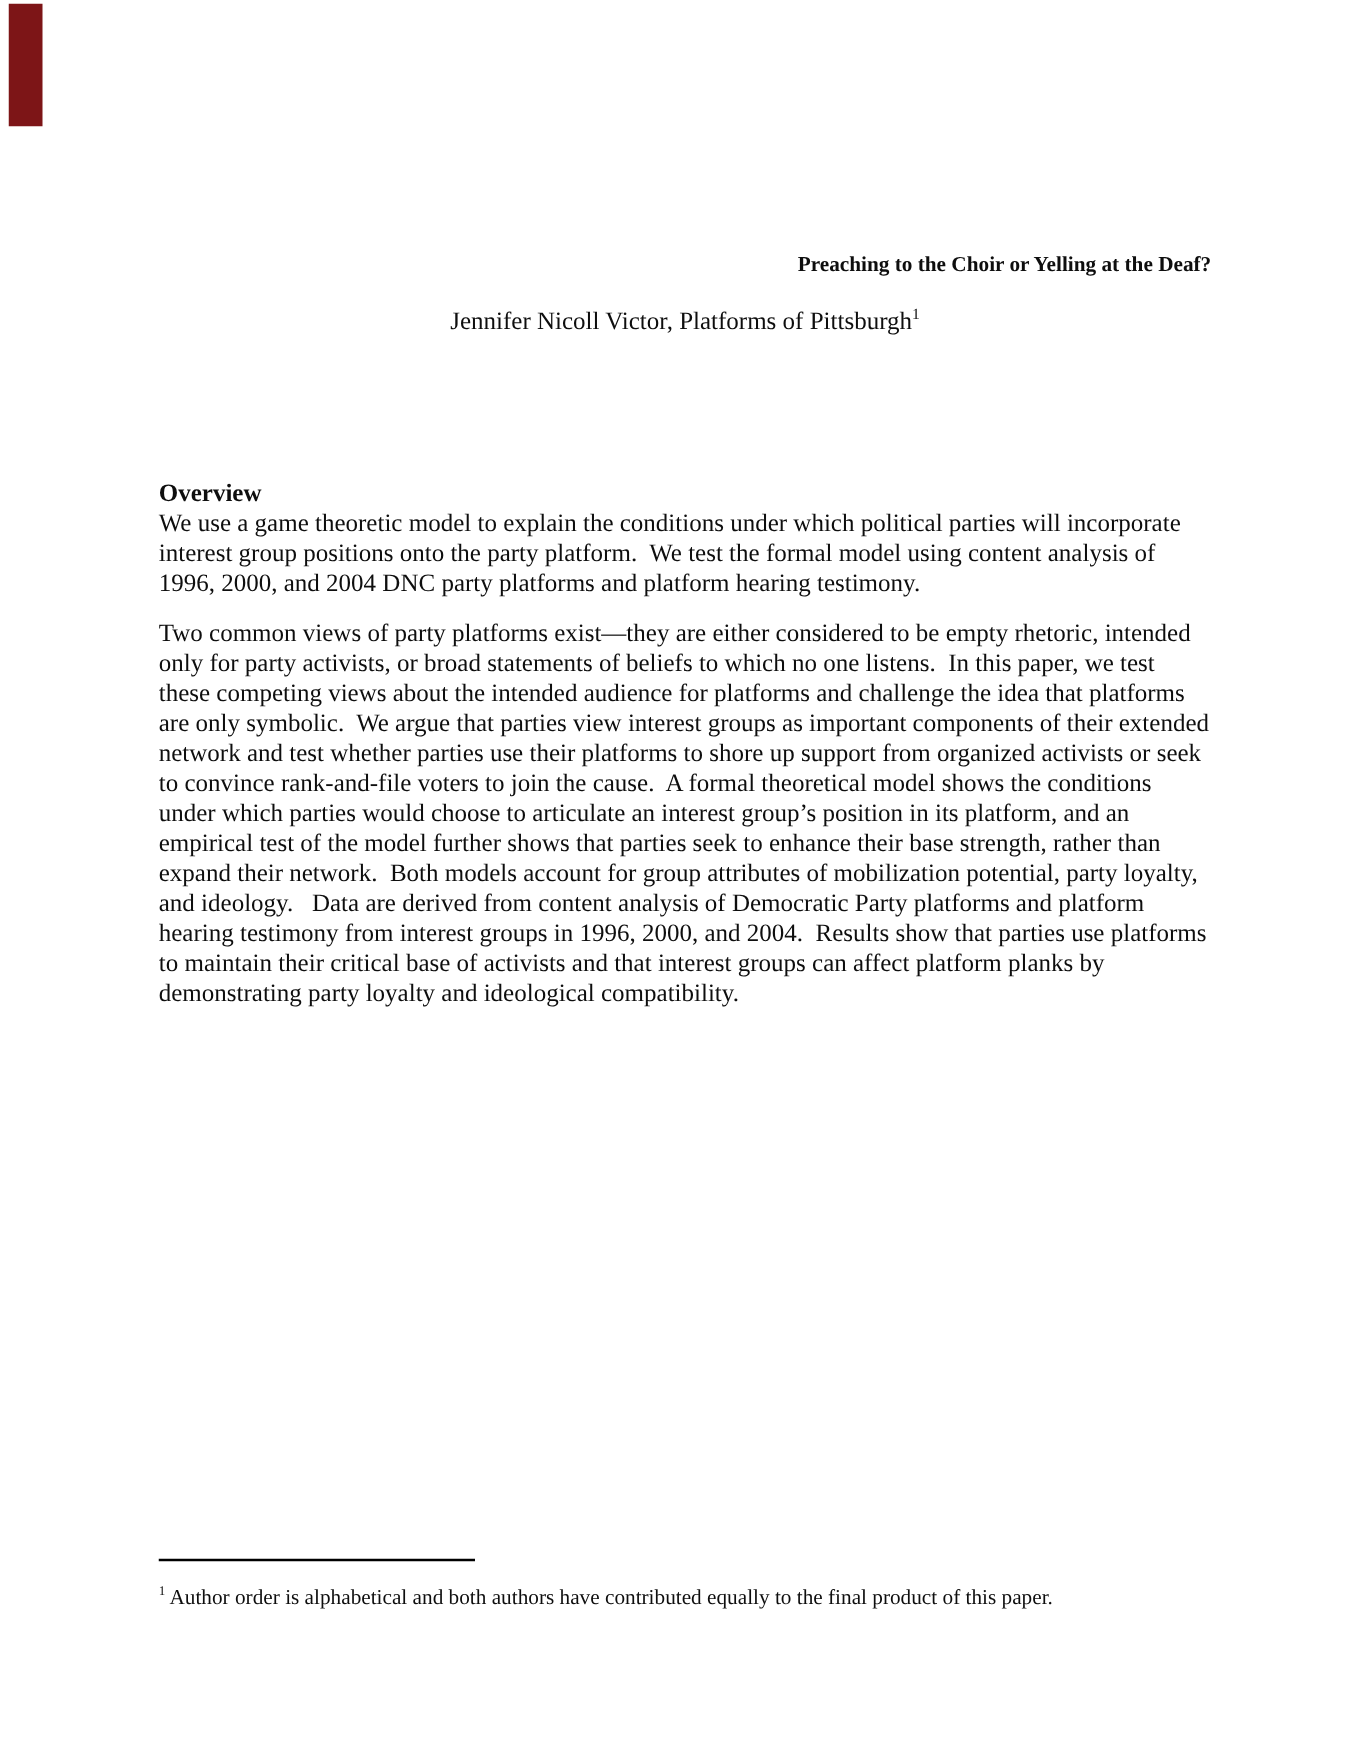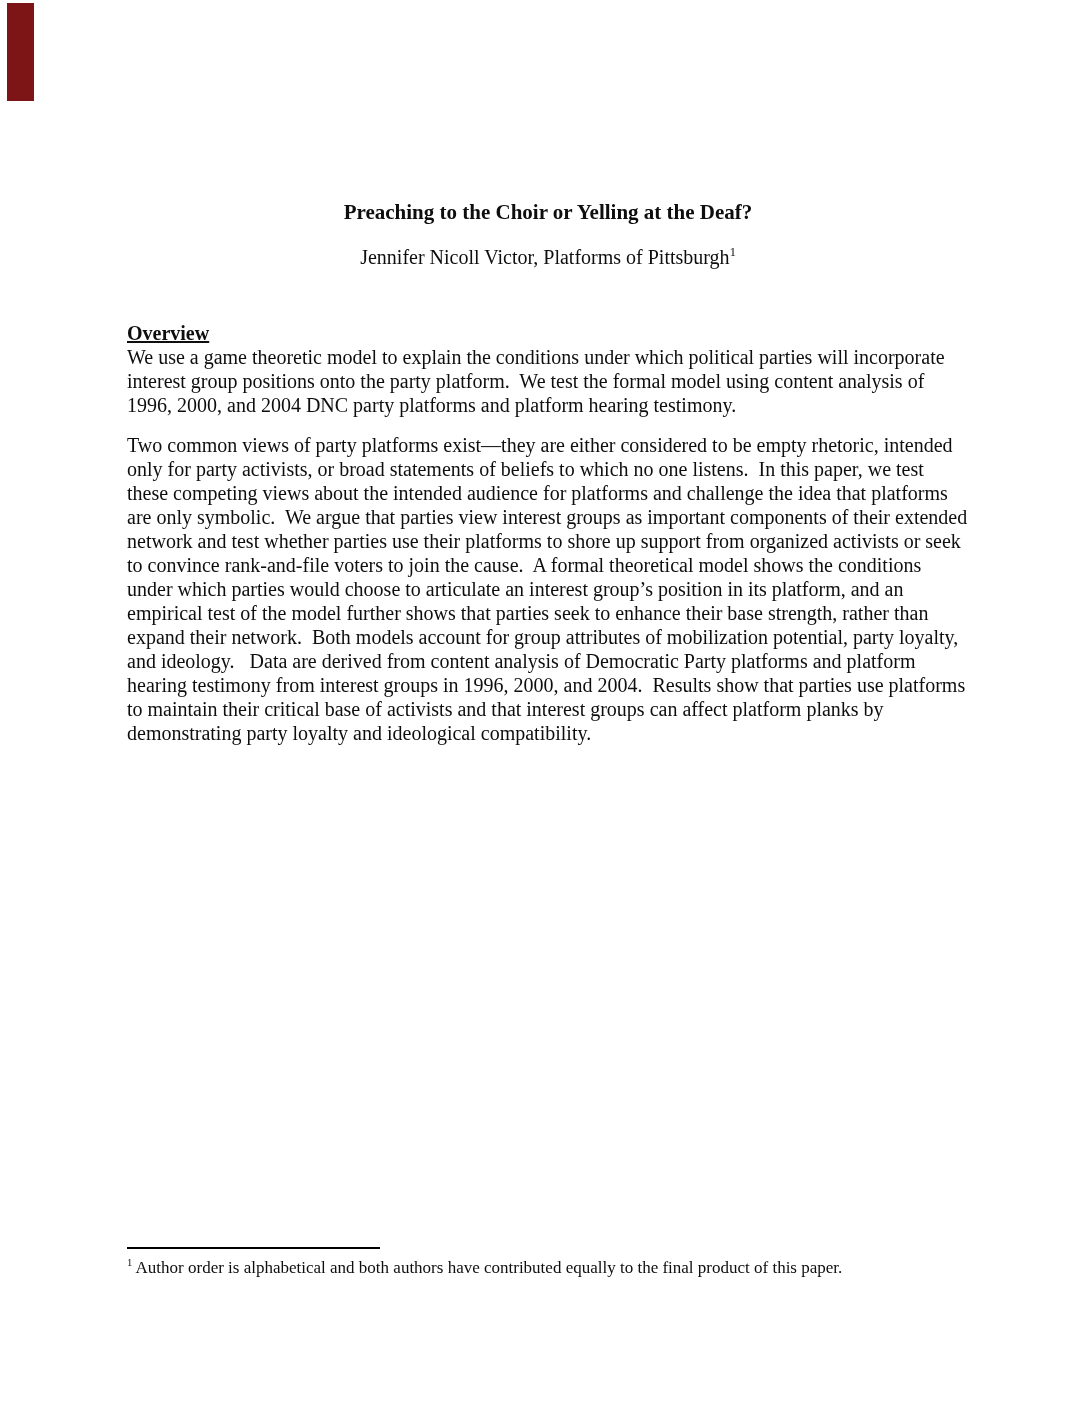--- a/index.html
+++ b/index.html
@@ -20,60 +20,60 @@
     height: 98px;
   }
   .content {
     position: absolute;
     left: 127px;
     top: 0;
     width: 842px;
   }
   .title-line {
     font-weight: bold;
-    text-align: center;
-    font-size: 21px;
+    text-align: right;
+    font-size: 17px;
     line-height: 24px;
   }
   .title-line-1 { margin-top: 200px; }
   .title-line-2 { margin-top: 21px; }
   .author-line {
     text-align: center;
     font-size: 20px;
     line-height: 24px;
   }
   .author-line-1 { margin-top: 69px; }
   .author-line-2 { margin-top: 21px; }
   .section-heading {
     font-weight: bold;
     font-size: 20px;
     line-height: 24px;
   }
-  .heading-overview { margin-top: 52px; text-decoration: underline; }
+  .heading-overview { margin-top: 114px; }
   .heading-abstract { margin-top: 26px; }
   .para {
     font-size: 20px;
     line-height: 24px;
     white-space: pre-wrap;
   }
   .para-abstract { margin-top: 16px; }
   .para-ack { margin-top: 30px; }
   .footnote-block {
     position: absolute;
     left: 127px;
     top: 1247px;
     width: 842px;
   }
   .footnote-rule {
     width: 253px;
     height: 0;
     border-top: 2px solid #000000;
   }
   .footnote-text {
-    margin-top: 9px;
+    margin-top: 19px;
     font-size: 17px;
     line-height: 20px;
     white-space: pre-wrap;
   }
   sup { font-size: 0.62em; line-height: 0; }
 </style>
 </head>
 <body>
 
 <div class="page">

